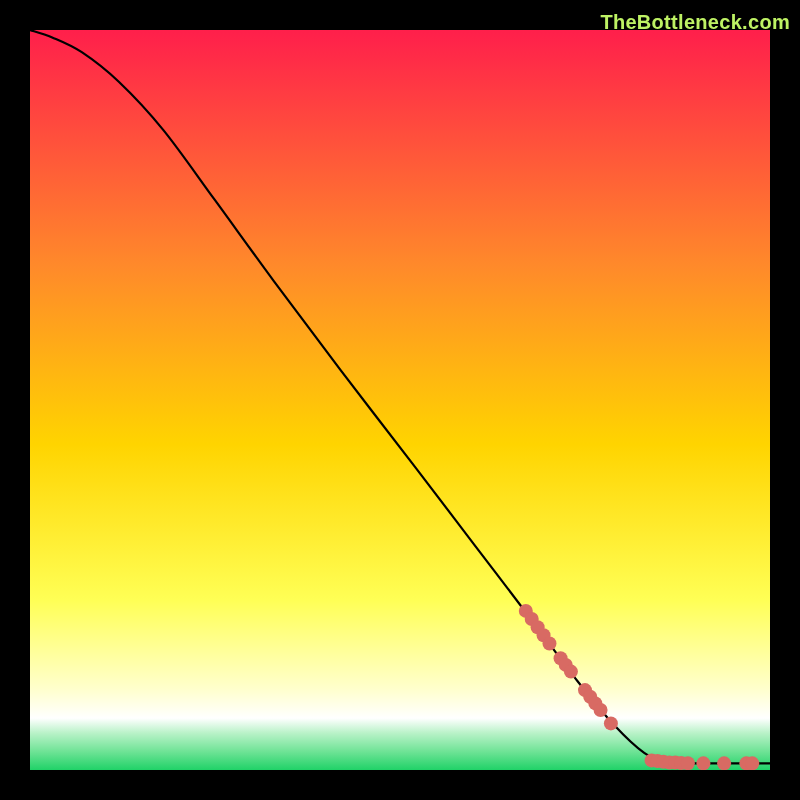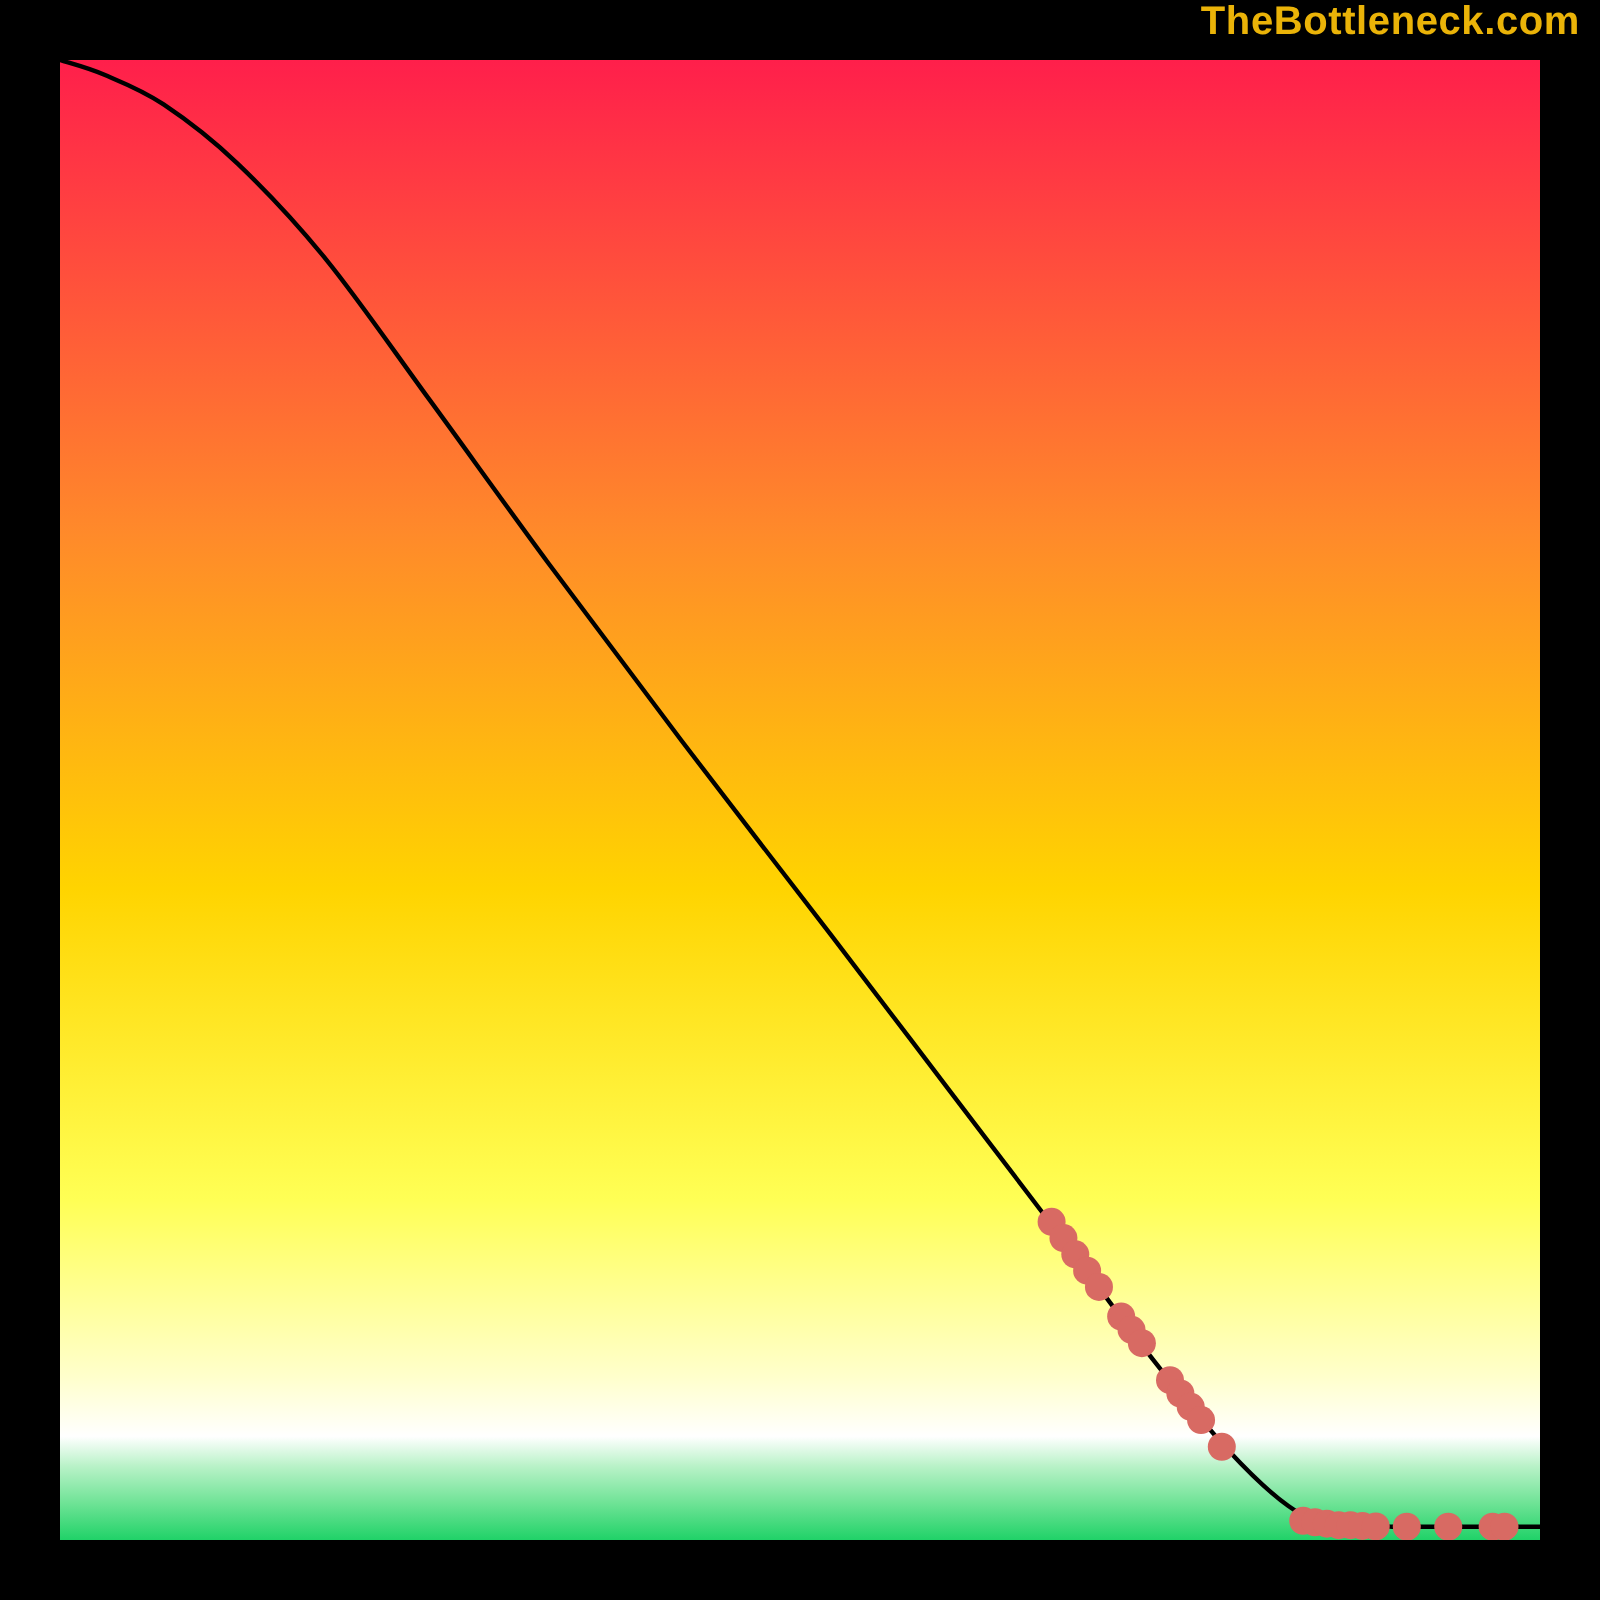--- a/index.html
+++ b/index.html
@@ -12,23 +12,23 @@
     font-family: Arial, Helvetica, sans-serif;
   }
   .stage {
     position: relative;
     width: 800px;
     height: 800px;
     background: #000;
   }
   .watermark {
     position: absolute;
-    top: 0;
+    top: 11px;
     right: 10px;
-    color: #eab308;
+    color: #bef264;
     font-size: 20px;
     font-weight: 600;
     letter-spacing: 0.3px;
     user-select: none;
   }
   .plot {
     position: absolute;
     left: 30px;
     top: 30px;
     width: 740px;

